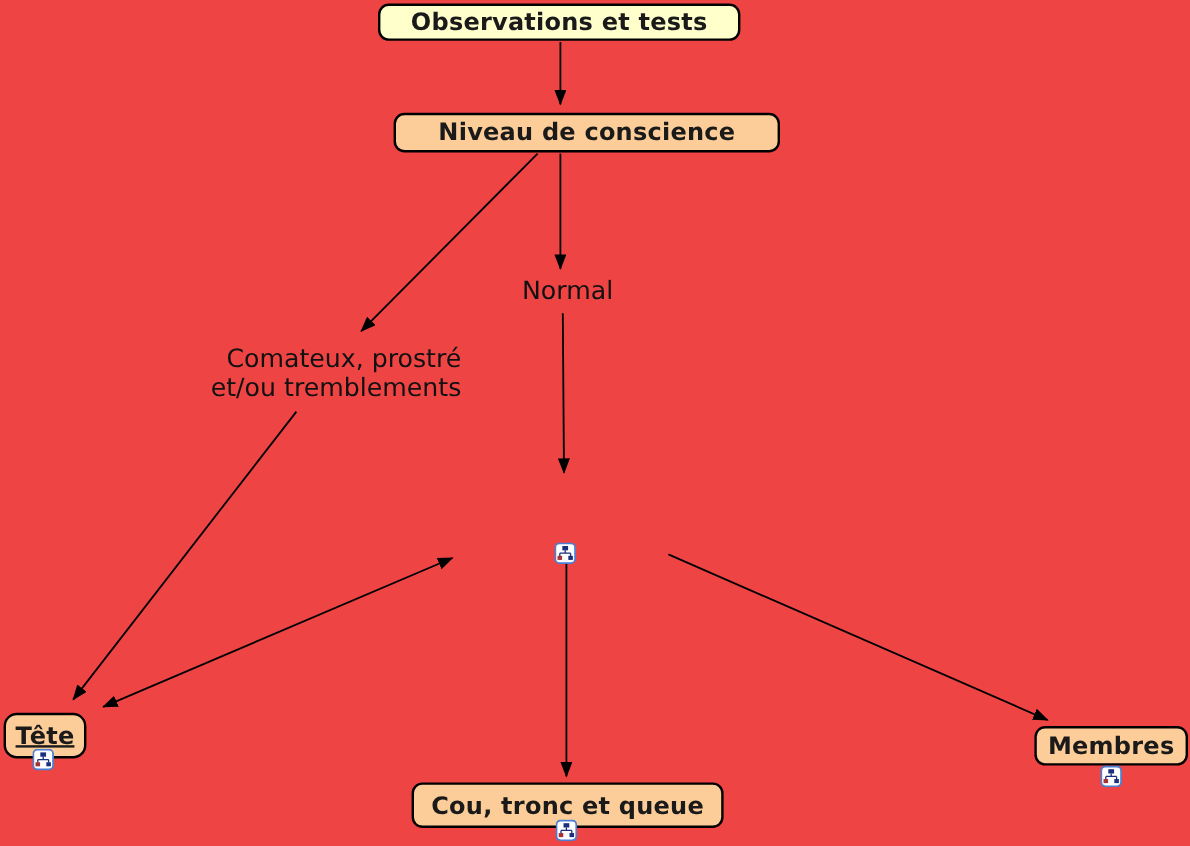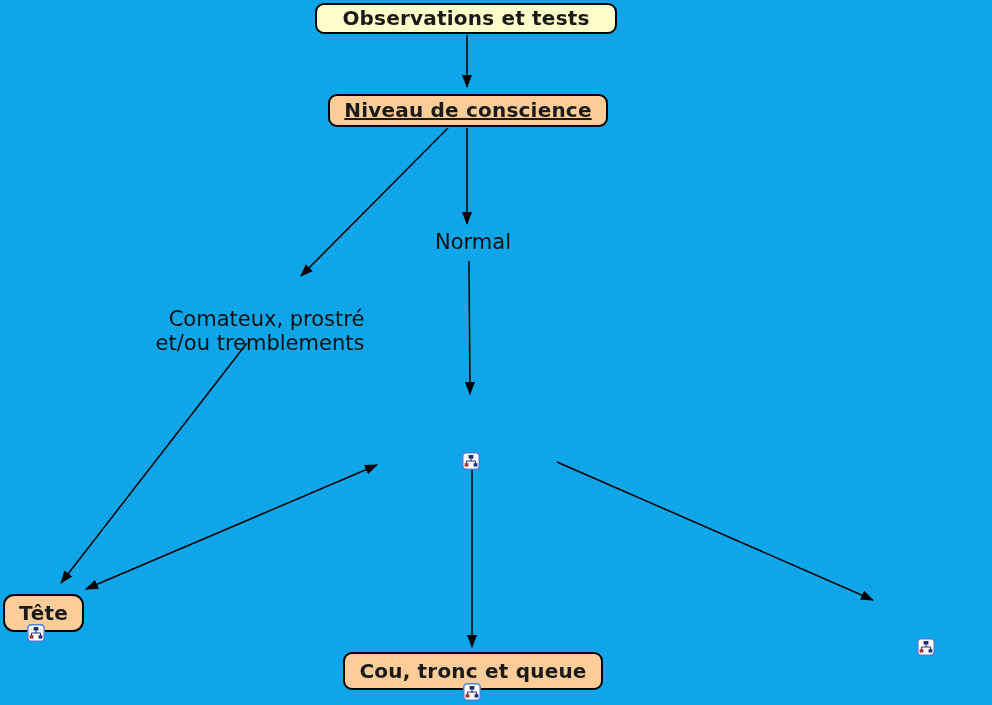--- a/index.html
+++ b/index.html
@@ -5,21 +5,21 @@
   html, body {
     margin: 0;
     padding: 0;
     background: #ffffff;
     font-family: "DejaVu Sans", "Liberation Sans", sans-serif;
   }
   #canvas {
     position: relative;
     width: 992px;
     height: 705px;
-    background: #0ea5e9;
+    background: #ef4444;
     overflow: hidden;
   }
   #edges {
     position: absolute;
     left: 0; top: 0;
     width: 992px; height: 705px;
   }
   .node {
     position: absolute;
     box-sizing: border-box;
@@ -31,37 +31,37 @@
     font-weight: bold;
     font-size: 20px;
     line-height: 1.32;
     color: #1a1a1a;
     white-space: pre-line;
     letter-spacing: 0.2px;
   }
   .node--yellow { background: #FFFFCC; border-radius: 9px; }
   .node--orange { background: #FCCD98; border-radius: 9px; }
   #node-observations { left: 315px; top: 3px;   width: 302px; height: 31px; }
-  #node-niveau       { left: 328px; top: 94px;  width: 280px; height: 33px; text-decoration: underline; }
+  #node-niveau       { left: 328px; top: 94px;  width: 322px; height: 33px; }
   #node-posture      { left: 312px; top: 398px; width: 323px; height: 61px; font-size: 20px; }
-  #node-tete         { left: 3px;   top: 594px; width: 81px;  height: 38px; border-radius: 11px; }
+  #node-tete         { left: 3px;   top: 594px; width: 69px;  height: 38px; border-radius: 11px; text-decoration: underline; }
   #node-cou          { left: 343px; top: 652px; width: 260px; height: 38px; }
   #node-membres      { left: 862px; top: 605px; width: 128px; height: 33px; }
 
   .link-label {
     position: absolute;
     transform: translateX(-50%);
     text-align: right;
     font-size: 21px;
     line-height: 1.13;
     color: #111111;
     white-space: pre-line;
   }
   #label-normal   { left: 473px; top: 231px; }
-  #label-comateux { left: 260px; top: 288px; margin-top: 20px; }
+  #label-comateux { left: 280px; top: 288px; }
 
   .submap-icon {
     position: absolute;
     width: 18px;
     height: 18px;
     cursor: pointer;
   }
   #icon-posture { left: 462px; top: 452px; }
   #icon-tete    { left: 27px;  top: 624px; }
   #icon-cou     { left: 463px; top: 683px; }
@@ -90,20 +90,21 @@
 
   <div class="node node--yellow" id="node-observations">Observations et tests</div>
 
   <div class="node node--orange" id="node-niveau">Niveau de conscience</div>
 
 
   <div class="node node--orange" id="node-tete">Tête</div>
 
   <div class="node node--orange" id="node-cou">Cou, tronc et queue</div>
 
+  <div class="node node--orange" id="node-membres">Membres</div>
 
   <div class="link-label" id="label-normal">Normal</div>
 
   <div class="link-label" id="label-comateux">Comateux, prostré
 et/ou tremblements</div>
 
   <div class="submap-icon" id="icon-posture">
     <svg viewBox="0 0 18 18" width="18" height="18">
       <rect x="0.75" y="0.75" width="16.5" height="16.5" rx="3.5" fill="#ffffff" stroke="#4A7FD4" stroke-width="1.5"></rect>
       <path d="M9 6.5 V9 M4.5 9 H13.5 M4.5 9 V11.5 M13.5 9 V11.5" stroke="#1C2F7A" stroke-width="1.1" fill="none"></path>

